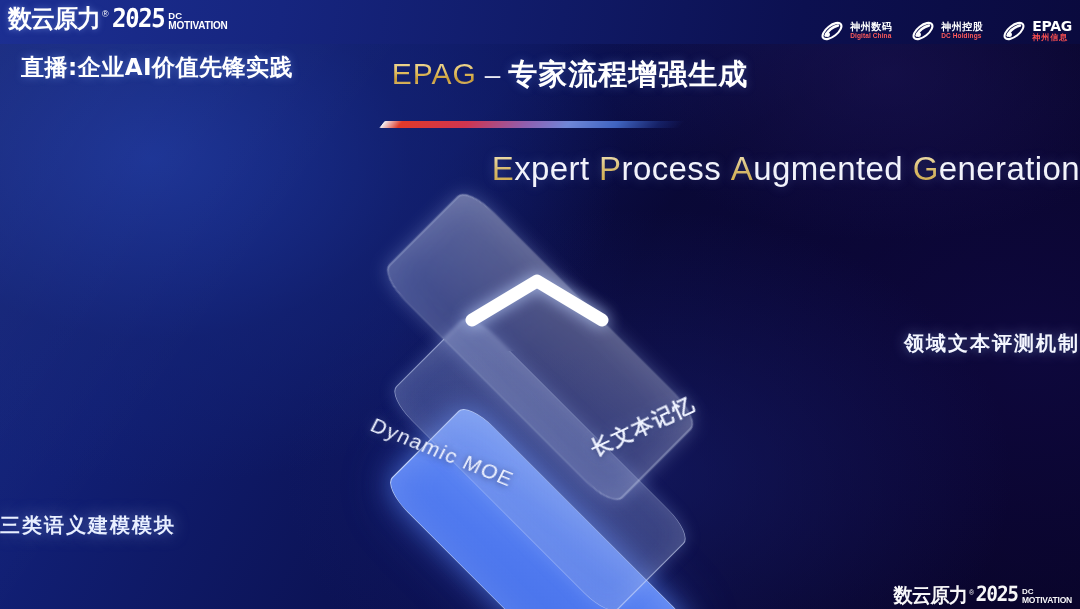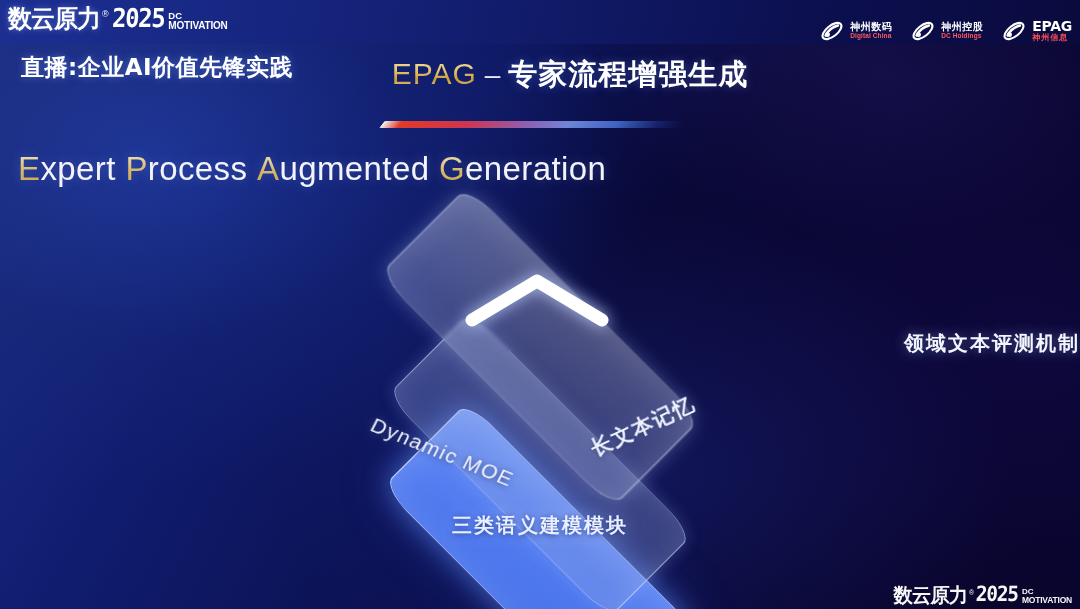--- a/index.html
+++ b/index.html
@@ -160,21 +160,21 @@
         #3f63c0 78%,
         rgba(40,70,170,0.35) 92%,
         rgba(30,50,140,0) 100%);
     border-radius:1px;
     filter:blur(0.3px);
     z-index:20;
   }
 
   .subtitle{
     position:absolute; left:0; top:150px; width:1080px;
-    text-align:left;
+    text-align:right;
     z-index:20;
     white-space:nowrap;
     padding-left:18px;
   }
   .subtitle span{
     font-size:33px; font-weight:normal;
     font-family:"Liberation Sans", sans-serif;
     color:#f2f3fb;
     letter-spacing:0.4px;
     text-shadow:0 0 12px rgba(140,170,255,0.3);
@@ -258,21 +258,21 @@
     position:absolute; left:0; top:330px; width:1080px;
     text-align:right; z-index:19;
     font-size:20px; font-weight:bold; color:#f4f6ff;
     font-family:"DejaVu Sans","Liberation Sans",sans-serif;
     letter-spacing:2px;
     text-shadow:0 1px 5px rgba(25,35,90,0.8), 0 0 14px rgba(180,200,255,0.45);
     white-space:nowrap;
   }
   .cap-bot{
     position:absolute; left:0; top:512px; width:1080px;
-    text-align:center; z-index:19;
+    text-align:left; z-index:19;
     font-size:20px; font-weight:bold; color:#e8efff;
     font-family:"DejaVu Sans","Liberation Sans",sans-serif;
     letter-spacing:2px;
     text-shadow:0 1px 6px rgba(20,40,130,0.85), 0 0 16px rgba(200,220,255,0.5);
     white-space:nowrap;
   }
   .cap-left{
     position:absolute; left:372px; top:412px;
     z-index:19;
     font-size:21px; color:#eef2ff;

